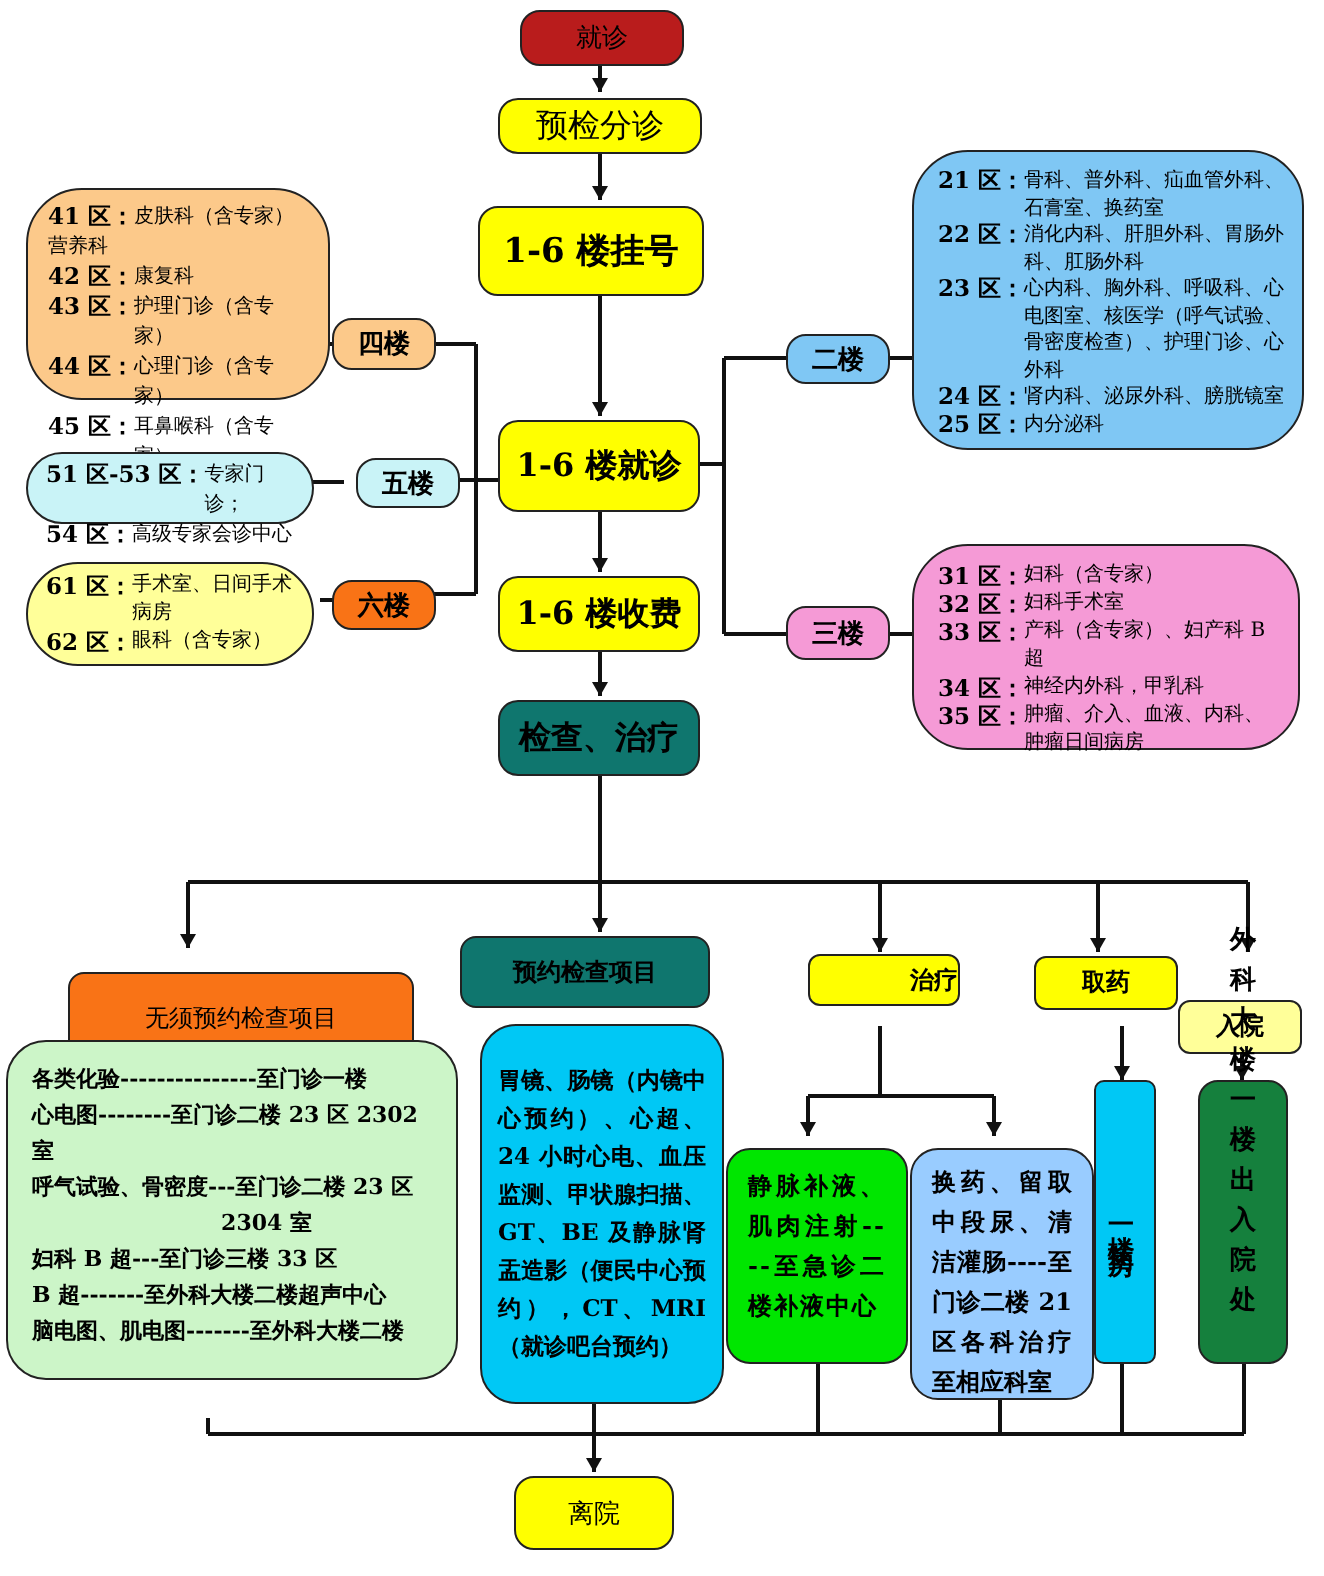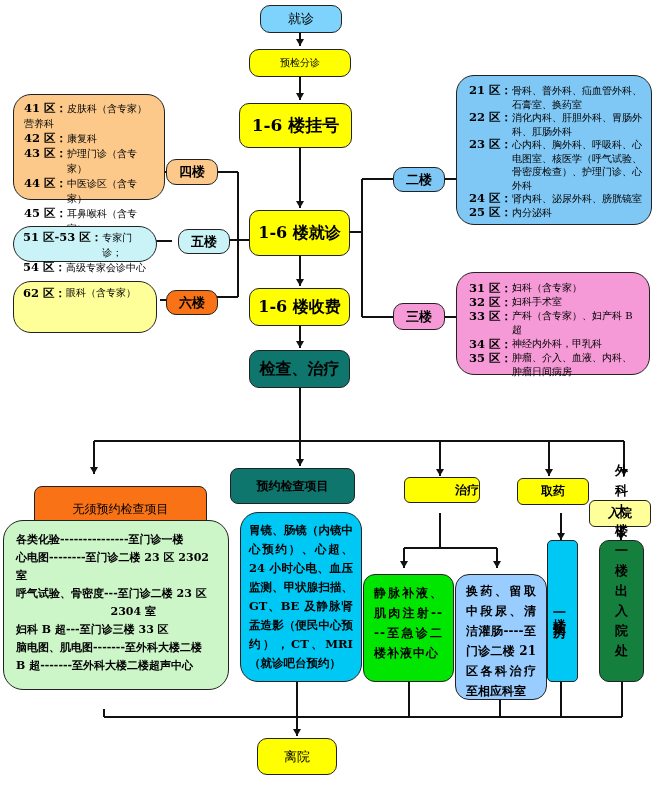--- a/index.html
+++ b/index.html
@@ -1,20 +1,20 @@
 <!DOCTYPE html>
 <html><head>
   <meta charset="utf-8">
   <style>
     html,body{margin:0;padding:0;background:#fff;}
     body{width:662px;height:788px;position:relative;overflow:hidden;font-family:"DejaVu Serif","Liberation Serif",serif;color:#000;}
     .box{position:absolute;box-sizing:border-box;border:1.5px solid #222;border-radius:10px;display:flex;align-items:center;justify-content:center;text-align:center;}
     .b{font-weight:bold;}
     svg.lines{position:absolute;left:0;top:0;width:662px;height:788px;}
-    .list{position:absolute;box-sizing:border-box;border:1.5px solid #222;border-radius:18px;font-size:10.5px;line-height:15px;padding:6px 8px;}
+    .list{position:absolute;box-sizing:border-box;border:1.5px solid #222;border-radius:28px;font-size:10.5px;line-height:15px;padding:6px 8px;}
     .row{display:flex;}
     .row .k{font-weight:bold;white-space:nowrap;font-size:11.5px;}
     .row .v{flex:1;}
   </style>
 </head>
 <body>
 
 <svg class="lines">
   <defs>
     <marker id="arr" markerWidth="8" markerHeight="8" refX="4" refY="6" orient="auto">
@@ -79,24 +79,24 @@
     <path d="M545,469 L553,469 L549,476 z"></path>
     <path d="M620,469 L628,469 L624,476 z"></path>
     <path d="M400,561 L408,561 L404,568 z"></path>
     <path d="M493,561 L501,561 L497,568 z"></path>
     <path d="M557,533 L565,533 L561,540 z"></path>
     <path d="M617,533 L625,533 L621,540 z"></path>
     <path d="M293,729 L301,729 L297,736 z"></path>
   </g>
 </svg>
 
-<div class="box" style="left:260px;top:5px;width:82px;height:28px;background:#7dd3fc;font-size:13px;">
+<div class="box" style="left:260px;top:5px;width:82px;height:28px;background:#b91c1c;font-size:13px;">
     <span>就诊</span>
   </div>
-<div class="box" style="left:249px;top:49px;width:102px;height:28px;background:#ffff00;font-size:10px;">
+<div class="box" style="left:249px;top:49px;width:102px;height:28px;background:#ffff00;font-size:16px;">
     <span>预检分诊</span>
   </div>
 <div class="box b" style="left:239px;top:103px;width:113px;height:45px;background:#ffff00;font-size:17px;">
     <span>1-6 楼挂号</span>
   </div>
 <div class="box b" style="left:249px;top:210px;width:101px;height:46px;background:#ffff00;font-size:16px;">
     <span>1-6 楼就诊</span>
   </div>
 <div class="box b" style="left:249px;top:288px;width:101px;height:38px;background:#ffff00;font-size:16px;">
     <span>1-6 楼收费</span>
@@ -135,40 +135,44 @@
   <div class="row">
       <span class="k">42 区：</span>
       <span class="v">康复科</span>
     </div>
   <div class="row">
       <span class="k">43 区：</span>
       <span class="v">护理门诊（含专家）</span>
     </div>
   <div class="row">
       <span class="k">44 区：</span>
-      <span class="v">中医诊区（含专家）</span>
+      <span class="v">心理门诊（含专家）</span>
     </div>
   <div class="row">
       <span class="k">45 区：</span>
       <span class="v">耳鼻喉科（含专家）</span>
     </div>
 </div>
 
 <div class="list" style="left:13px;top:226px;width:144px;height:36px;background:#c9f3f7;padding:3px 9px;line-height:15px;font-size:10px;">
   <div class="row">
       <span class="k">51 区-53 区：</span>
       <span class="v">专家门诊；</span>
     </div>
   <div class="row">
       <span class="k">54 区：</span>
       <span class="v">高级专家会诊中心</span>
     </div>
 </div>
 
 <div class="list" style="left:13px;top:281px;width:144px;height:52px;background:#ffff99;padding:4px 9px;line-height:14px;font-size:10px;">
+  <div class="row">
+      <span class="k">61 区：</span>
+      <span class="v">手术室、日间手术病房</span>
+    </div>
   <div class="row">
       <span class="k">62 区：</span>
       <span class="v">眼科（含专家）</span>
     </div>
 </div>
 
 <div class="list" style="left:456px;top:75px;width:196px;height:150px;background:#7fc7f4;padding:8px 8px 6px 12px;line-height:13.5px;font-size:10px;">
   <div class="row">
       <span class="k">21 区：</span>
       <span class="v">骨科、普外科、疝血管外科、石膏室、换药室</span>
@@ -216,28 +220,28 @@
 
 <div class="box" style="left:34px;top:486px;width:173px;height:46px;background:#f97316;border-radius:8px;font-size:12px;">
     <span>无须预约检查项目</span>
   </div>
 <div class="list" style="left:3px;top:520px;width:226px;height:170px;background:#ccf5c8;border-radius:20px;padding:10px 12px;line-height:18px;font-size:11px;font-weight:bold;">
   <div>各类化验---------------至门诊一楼</div>
   <div>心电图--------至门诊二楼 23 区 2302 室</div>
   <div>呼气试验、骨密度---至门诊二楼 23 区</div>
   <div style="text-align:right;padding-right:60px;">2304 室</div>
   <div>妇科 B 超---至门诊三楼 33 区</div>
+  <div>B 超-------至外科大楼二楼超声中心</div>
   <div>脑电图、肌电图-------至外科大楼二楼</div>
-  <div>B 超-------至外科大楼二楼超声中心</div>
 </div>
 
 <div class="box b" style="left:230px;top:468px;width:125px;height:36px;background:#0f766e;border-radius:8px;font-size:12px;">
     <span>预约检查项目</span>
   </div>
-<div class="box b" style="left:240px;top:512px;width:122px;height:170px;background:#00c8f5;border-radius:18px;font-size:11.5px;line-height:19px;padding:4px 8px;text-align:justify;align-items:center;">
+<div class="box b" style="left:240px;top:512px;width:122px;height:190px;background:#00c8f5;border-radius:18px;font-size:11.5px;line-height:19px;padding:4px 8px;text-align:justify;align-items:center;">
     <span>胃镜、肠镜（内镜中心预约）、心超、24 小时心电、血压监测、甲状腺扫描、GT、BE 及静脉肾盂造影（便民中心预约），CT、MRI（就诊吧台预约）</span>
   </div>
 
 <div class="box b" style="left:404px;top:477px;width:76px;height:26px;background:#ffff00;border-radius:6px;font-size:12px;justify-content:flex-end;">
     <span>治疗</span>
   </div>
 <div class="box b" style="left:363px;top:574px;width:91px;height:108px;background:#00e600;border-radius:12px;font-size:12px;line-height:20px;padding:8px 10px;align-items:flex-start;text-align:justify;letter-spacing:1px;">
     <span>静脉补液、肌肉注射----至急诊二楼补液中心</span>
   </div>
 <div class="box b" style="left:455px;top:574px;width:92px;height:126px;background:#99ccff;border-radius:14px;font-size:12px;line-height:20px;padding:6px 10px;align-items:flex-start;text-align:justify;">

